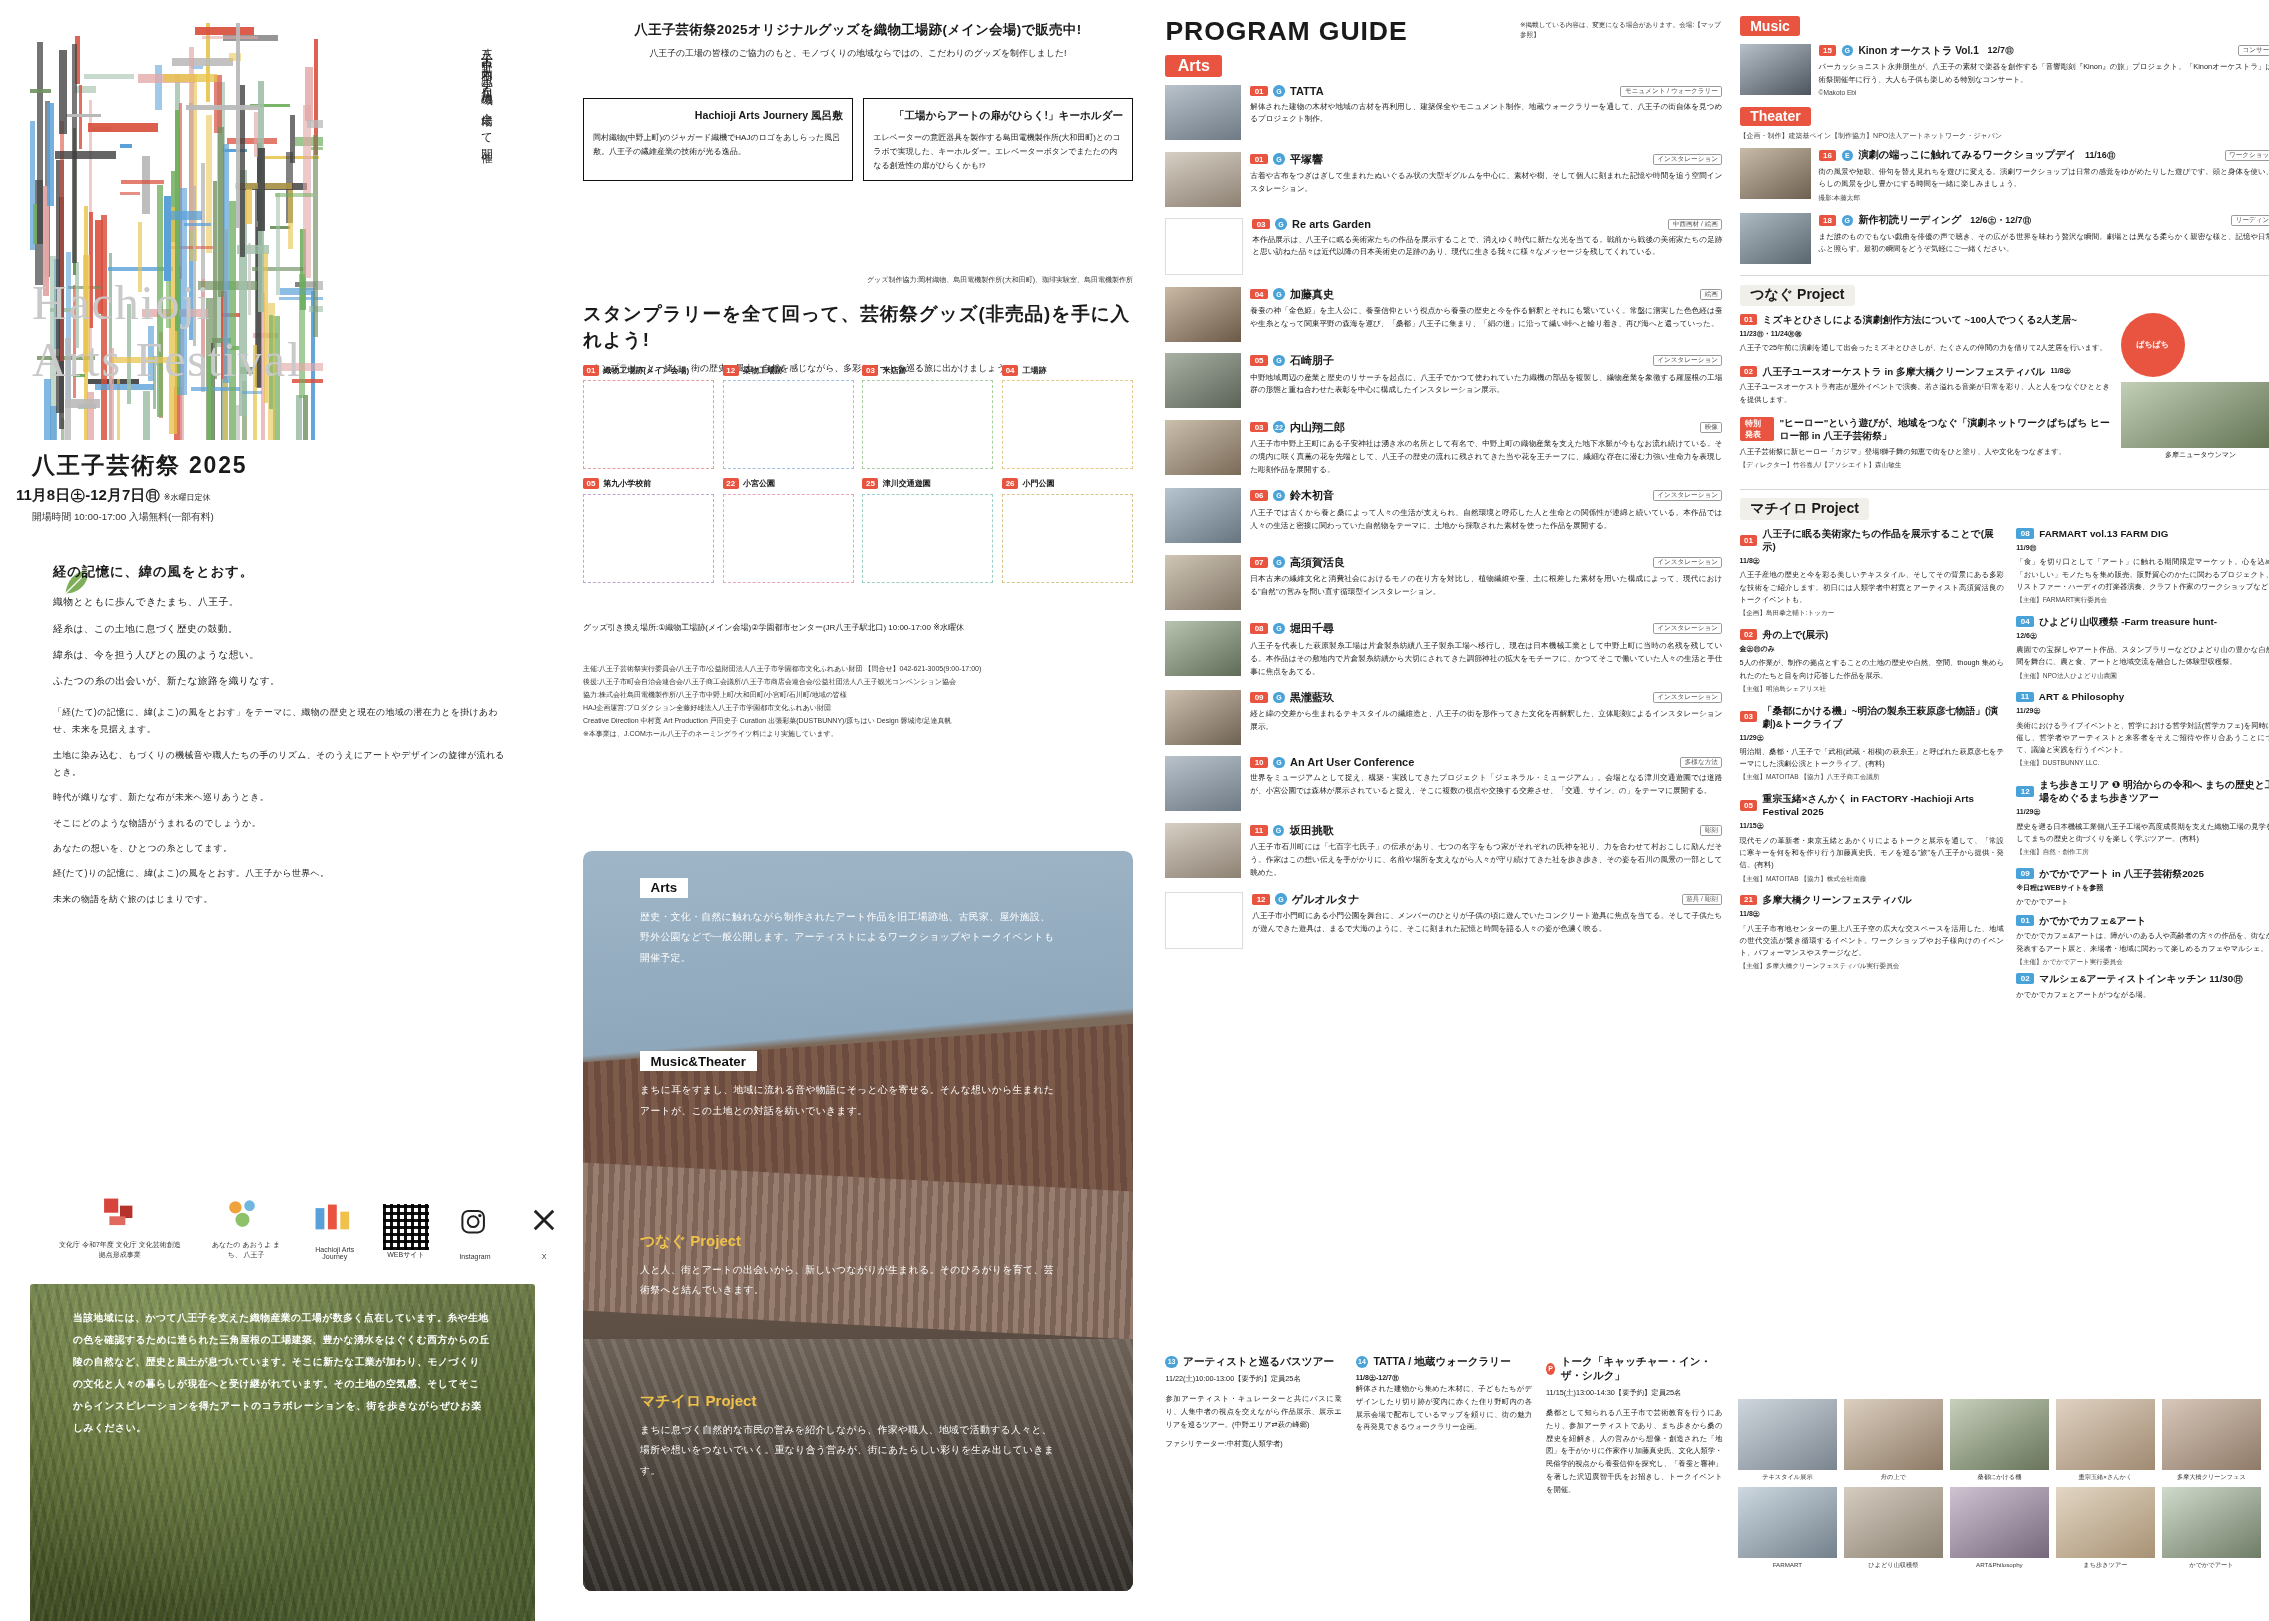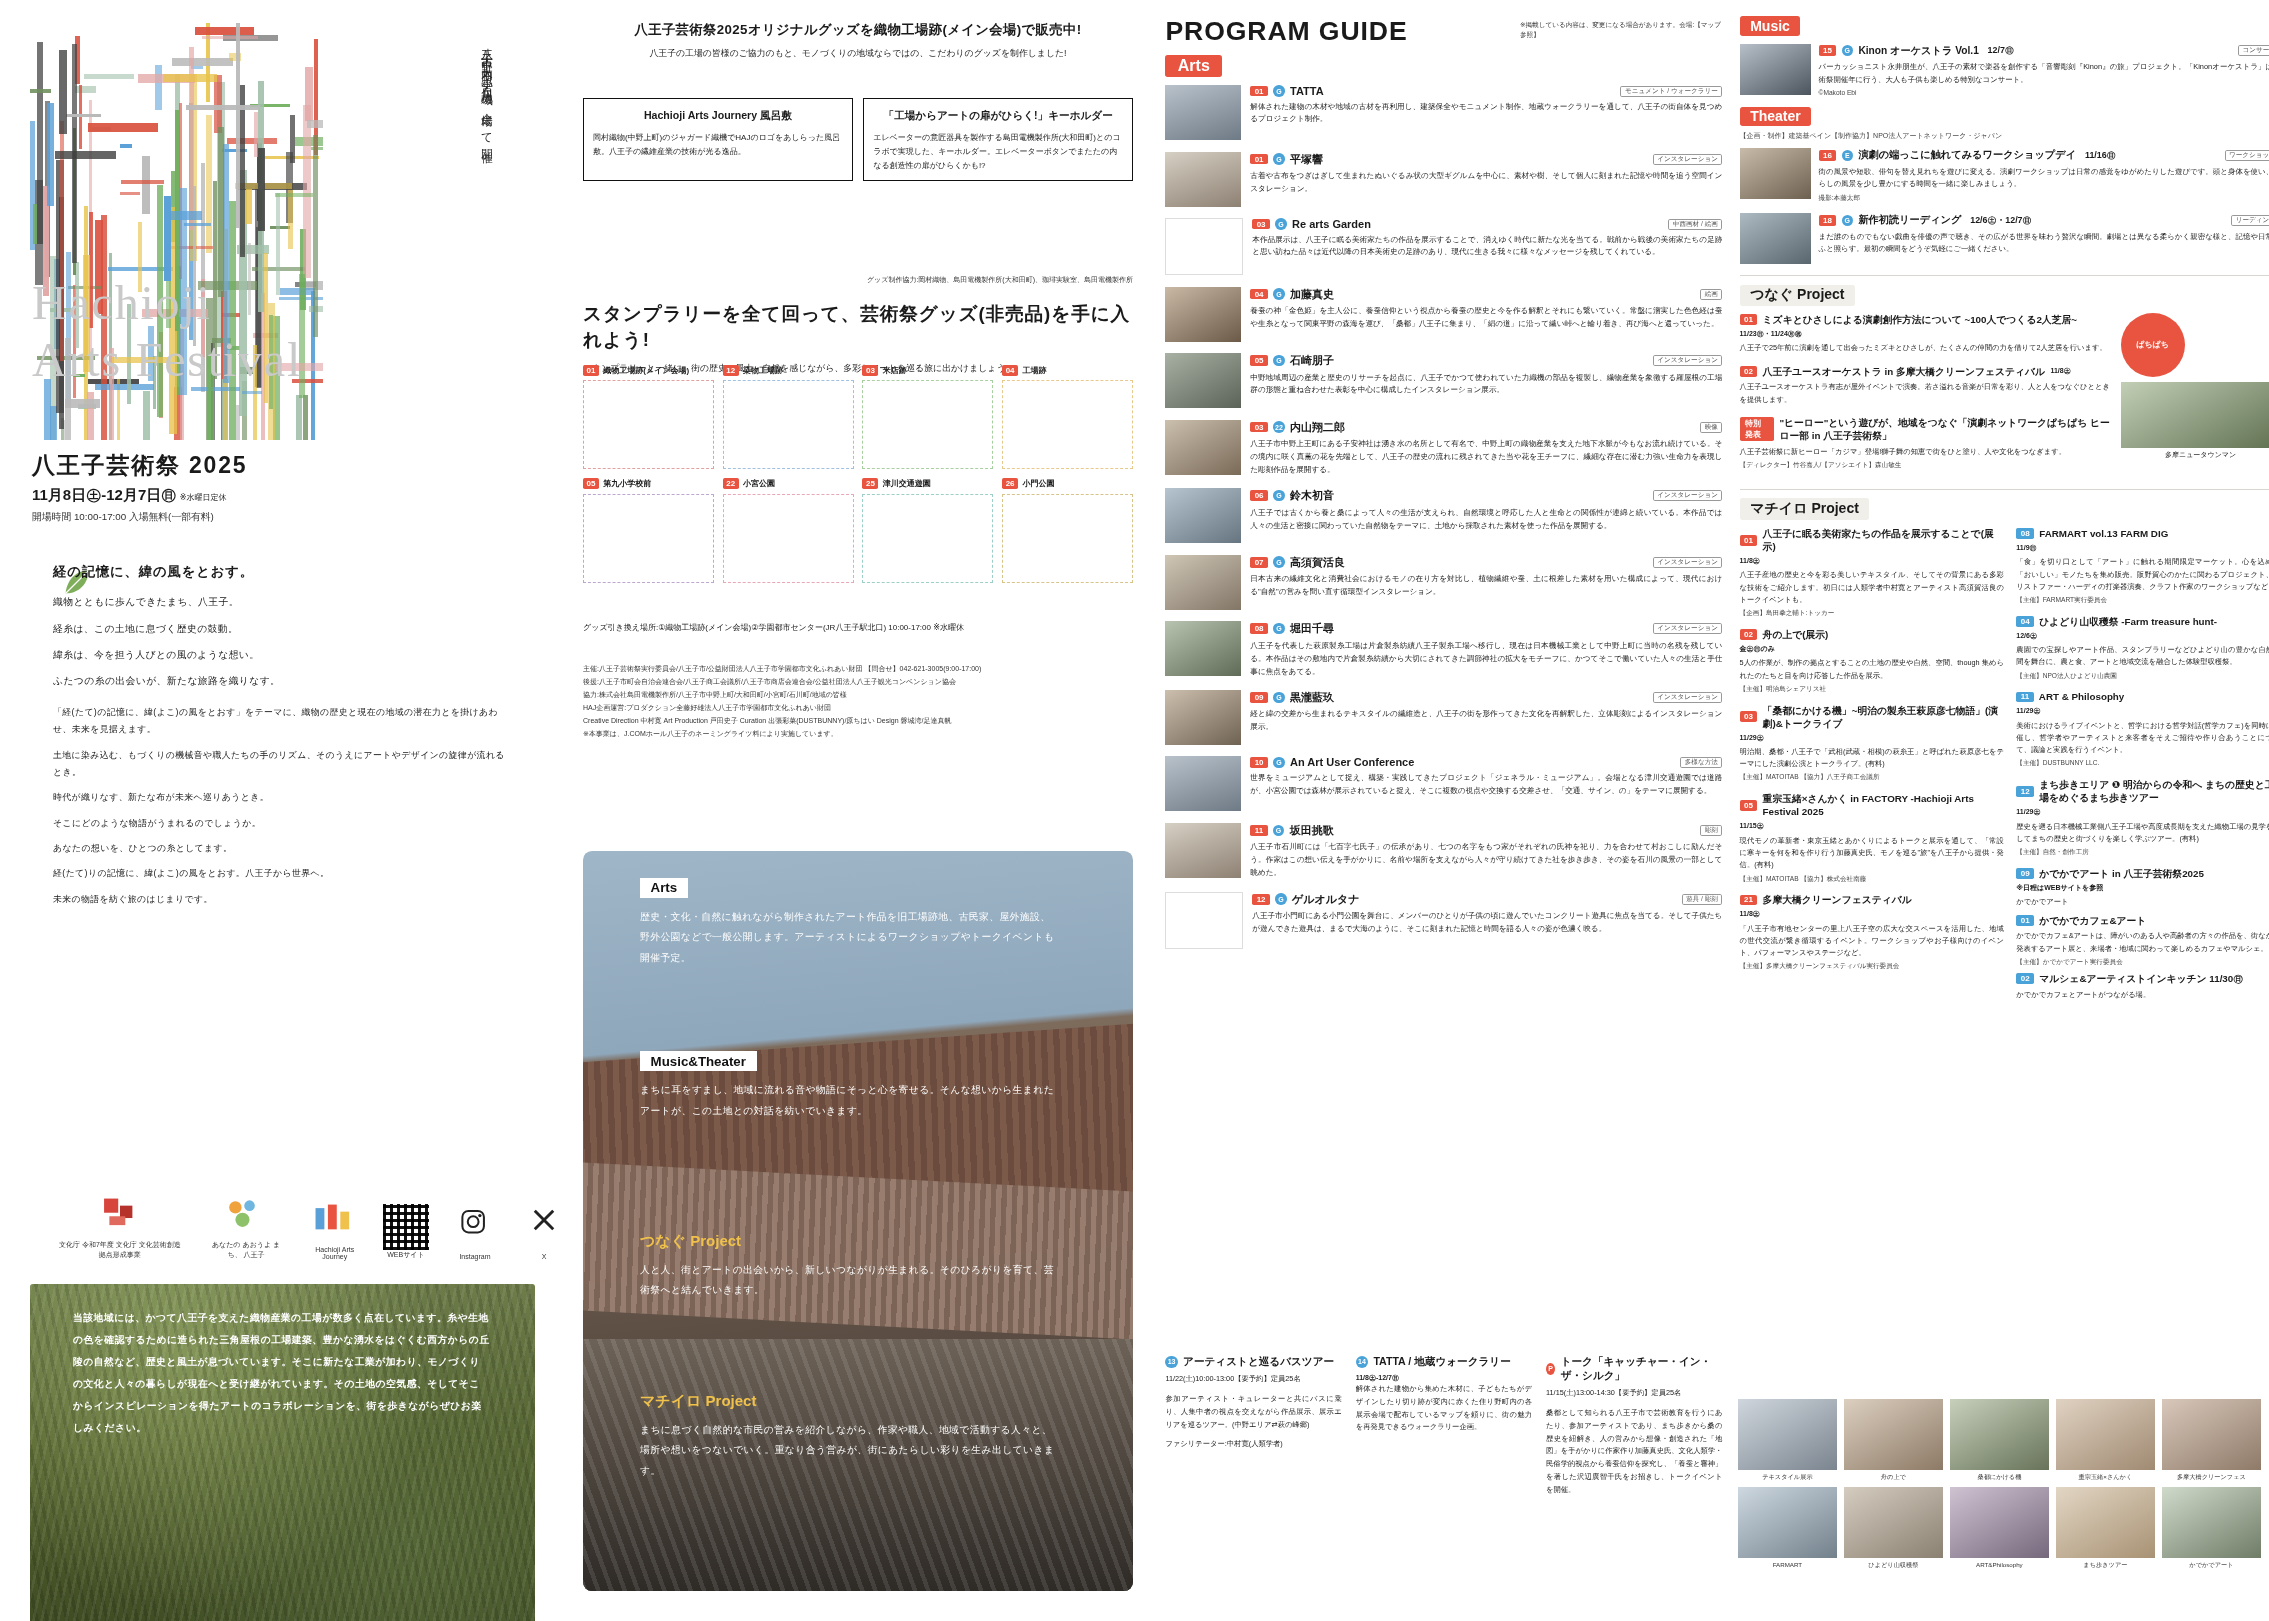--- a/index.html
+++ b/index.html
@@ -23,21 +23,21 @@
   #c1{left:0;width:567px;height:1622px;}
   .cover-art{position:absolute;left:30px;top:23px;width:293px;height:417px;overflow:hidden;}
   .cover-art i{position:absolute;display:block;}
   .cover-title{position:absolute;left:32px;top:275px;width:319px;}
   .cover-title .l{
     font-family:"Liberation Serif","DejaVu Serif",serif;
     font-size:48px;letter-spacing:1.8px;color:#c9c9c9;line-height:1.18;font-weight:normal;
   }
   .cover-sub{position:absolute;left:32px;top:450px;}
   .cover-sub .jp{font-size:23px;font-weight:bold;letter-spacing:1.8px;}
-  .cover-dates{position:absolute;left:32px;top:486px;font-size:12.4px;}
+  .cover-dates{position:absolute;left:16px;top:486px;font-size:12.4px;}
   .cover-dates .big{font-size:15px;font-weight:bold;}
   .cover-open{position:absolute;left:32px;top:511px;font-size:9.8px;color:#333;}
   .vert-band{
     position:absolute;left:479px;top:39px;
     writing-mode:vertical-rl;font-size:11.5px;letter-spacing:2.7px;color:#222;height:381px;
   }
   .lead{position:absolute;left:53px;top:563px;width:461px;}
   .lead .hd{font-size:13.3px;font-weight:bold;margin-bottom:12.4px;letter-spacing:0.9px;}
   .lead p{margin:0 0 8px 0;font-size:9.8px;line-height:1.85;letter-spacing:0.4px;}
   .lead .blk{margin-top:14px;}
@@ -68,21 +68,21 @@
     font-size:9.8px;line-height:2.25;color:#fff;letter-spacing:0.5px;
   }
 
   
   #c2{left:567px;width:585px;height:1622px;padding:0;}
   .c2-head{position:absolute;left:16px;top:21px;width:550px;text-align:center;}
   .c2-head .t1{font-size:13.3px;font-weight:bold;letter-spacing:0.4px;}
   .c2-head .t2{font-size:8.9px;margin-top:7px;line-height:1.7;}
   .goods-row{position:absolute;left:16px;top:98px;width:550px;display:flex;gap:10.6px;}
   .goods-box{border:0.9px solid #111;padding:8.9px 8.9px 7px;flex:1;}
-  .goods-box .gt{font-size:10.6px;font-weight:bold;text-align:center;line-height:1.5;}
+  .goods-box .gt{font-size:10.6px;font-weight:bold;text-align:right;line-height:1.5;}
   .goods-box .gb{font-size:8px;line-height:1.75;margin-top:7px;}
   .goods-note{position:absolute;left:16px;top:275px;width:550px;font-size:7px;color:#333;text-align:right;}
   .stamp-title{position:absolute;left:16px;top:301px;width:550px;}
   .stamp-title .st{font-size:18.6px;font-weight:bold;letter-spacing:0.9px;}
   .stamp-title .ss{font-size:8.9px;margin-top:8.9px;}
   .stamp-grid{position:absolute;left:16px;top:365px;width:550px;display:grid;grid-template-columns:repeat(4,1fr);gap:8.9px;}
   .stamp-cell{}
   .stamp-cell .lab{display:flex;align-items:center;gap:4.4px;font-size:8px;font-weight:bold;margin-bottom:4.4px;}
   .stamp-cell .num{background:#e8543f;color:#fff;font-size:8px;padding:0.9px 3.5px;border-radius:1.8px;}
   .stamp-box{height:87px;border:1.8px dashed #c9c9c9;}

